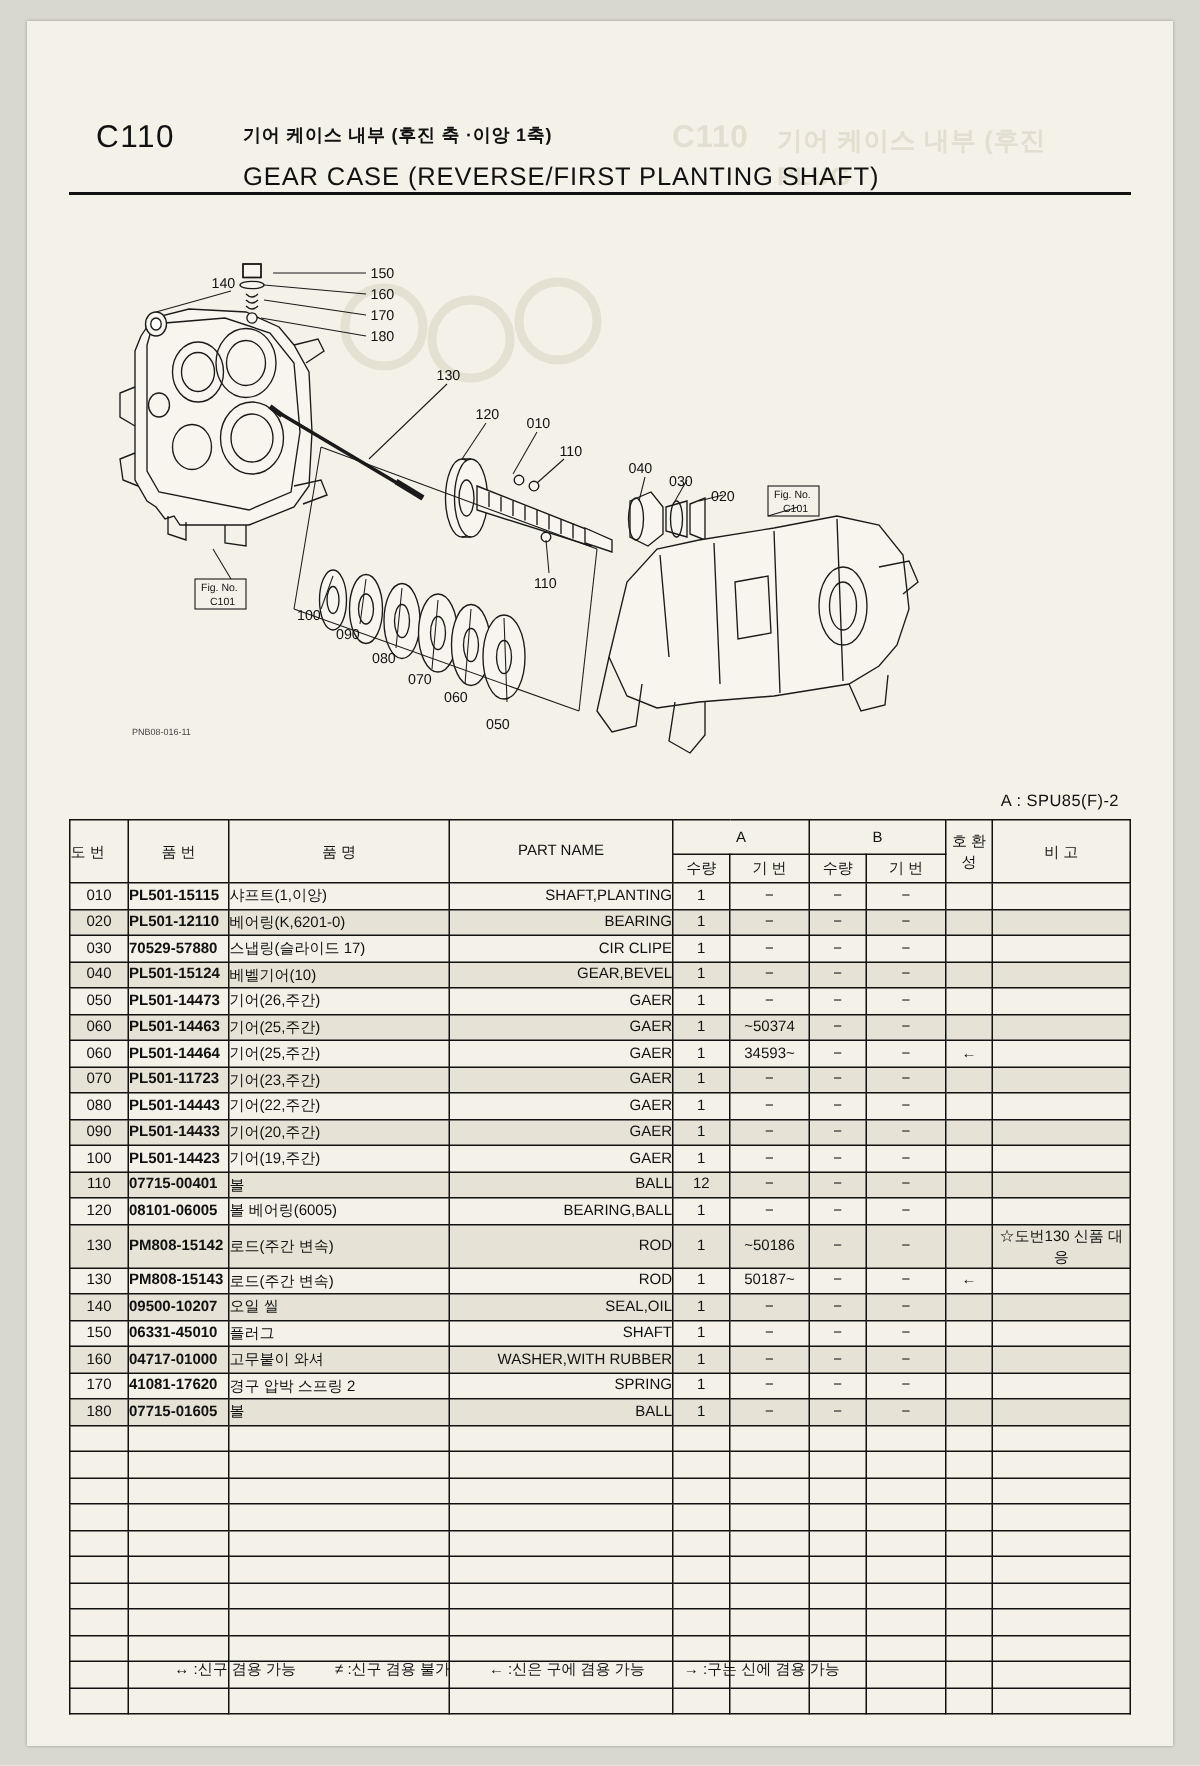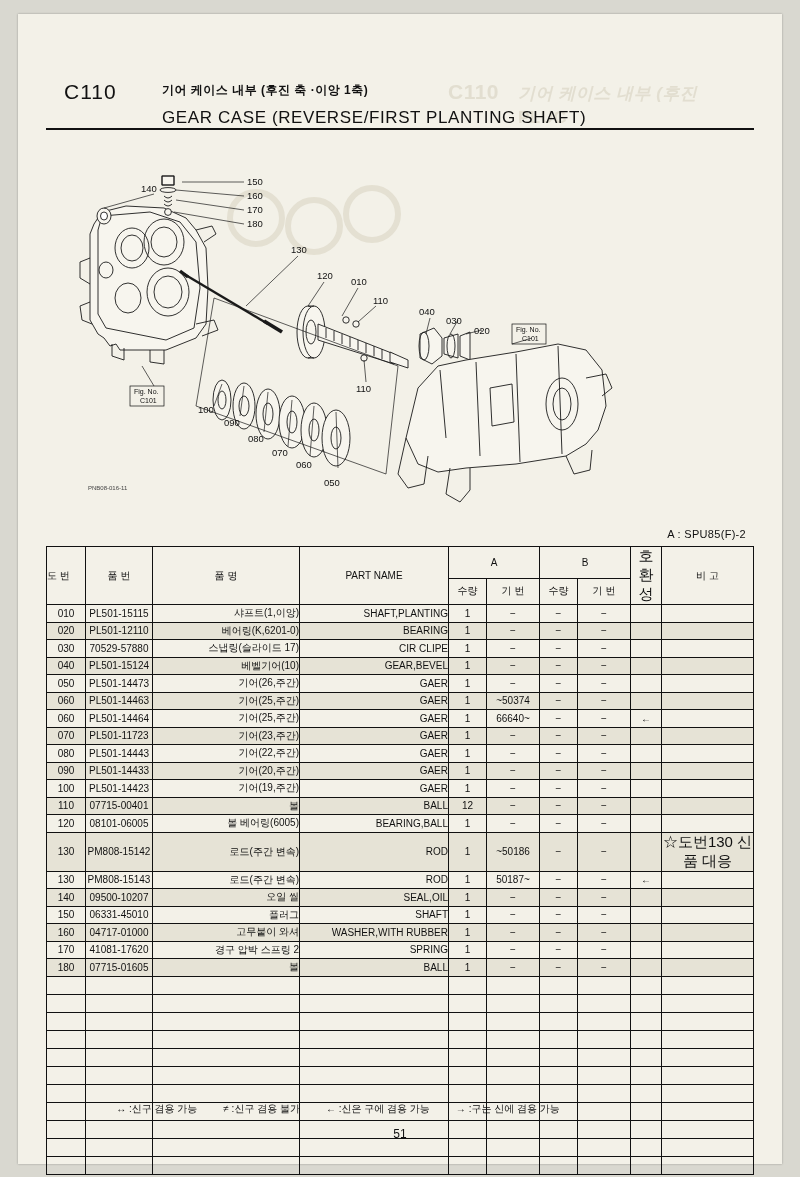--- a/index.html
+++ b/index.html
@@ -48,51 +48,51 @@
   .tbl{
     position:absolute;left:28px;top:532px;width:708px;
     border-collapse:collapse;
     font-size:10px;color:#111;
   }
   .tbl td,.tbl th{border:1px solid #111;padding:0;}
   .tbl th{font-weight:normal;}
   .hrow1 th{height:22px;}
   .hrow2 th{height:18px;margin-top:23px;}
   .c-dobun{width:38px;text-align:left;}
-  .c-pumbun{width:66px;text-align:center;padding-left:3px;}
-  .c-pummyung{width:146px;text-align:right;padding-left:4px;}
+  .c-pumbun{width:66px;text-align:left;padding-left:3px;font-weight:bold;}
+  .c-pummyung{width:146px;text-align:left;padding-left:4px;}
   .c-partname{width:148px;text-align:right;padding-left:4px;}
   .c-qty{width:37px;text-align:center;}
   .c-ref{width:52px;text-align:center;}
   .c-ho{width:30px;text-align:center;}
   .c-bigo{width:auto;text-align:left;padding-left:4px;}
   .rowtxt td{height:16.5px;}
   .shade{background:#e6e3d6;}
   .plain{background:transparent;}
   .blank td{height:16.5px;}
   .ctr{text-align:center;}
   .kfont{font-size:10px;}
-  .small{font-size:15px;text-align:center;}
+  .small{font-size:10px;text-align:center;}
   
   .legend{
     position:absolute;left:28px;top:1088px;width:584px;height:22px;
-    font-size:10px;color:#111;display:flex;align-items:flex-start;justify-content:center;gap:26px;
+    font-size:10px;color:#111;display:flex;align-items:center;justify-content:center;gap:26px;
   }
   .pageno{
     position:absolute;left:0;top:1113px;width:764px;text-align:center;
     font-size:12px;color:#111;
   }
 </style>
 </head>
 <body>
 
 <div class="page">
 
   <div class="ghost" style="left:430px;top:66px;font-size:21px;">C110</div>
-  <div class="ghost" style="left:500px;top:68px;font-style:italic;">기어 케이스 내부 (후진</div>
+  <div class="ghost" style="left:500px;top:68px;">기어 케이스 내부 (후진</div>
   <div class="ghost" style="left:500px;top:94px;">PLUG</div>
 
   <div class="hdr">
     <div class="code">C110</div>
     <div class="kr">기어 케이스 내부 (후진 축 ·이앙 1축)</div>
     <div class="en">GEAR CASE (REVERSE/FIRST PLANTING SHAFT)</div>
   </div>
   <div class="hdr-rule"></div>
 
   <div class="illus">
@@ -336,21 +336,21 @@
           <td class="c-ref ctr">−</td>
           <td class="c-ho ctr"></td>
           <td class="c-bigo small"></td>
         </tr>
         <tr class="rowtxt plain">
           <td class="c-dobun ctr">060</td>
           <td class="c-pumbun">PL501-14464</td>
           <td class="c-pummyung kfont">기어(25,주간)</td>
           <td class="c-partname">GAER</td>
           <td class="c-qty ctr">1</td>
-          <td class="c-ref ctr">66640~</td>
+          <td class="c-ref ctr">34593~</td>
           <td class="c-qty ctr">−</td>
           <td class="c-ref ctr">−</td>
           <td class="c-ho ctr">←</td>
           <td class="c-bigo small"></td>
         </tr>
         <tr class="rowtxt shade">
           <td class="c-dobun ctr">070</td>
           <td class="c-pumbun">PL501-11723</td>
           <td class="c-pummyung kfont">기어(23,주간)</td>
           <td class="c-partname">GAER</td>
@@ -639,14 +639,13 @@
         </tr>
       </tbody>
   </table>
 
   <div class="legend" id="legend">
       <span>↔ :신구 겸용 가능</span>
       <span>≠ :신구 겸용 불가</span>
       <span>← :신은 구에 겸용 가능</span>
       <span>→ :구는 신에 겸용 가능</span>
     </div>
-  <div class="pageno">51</div>
 </div>
 
 </body></html>

